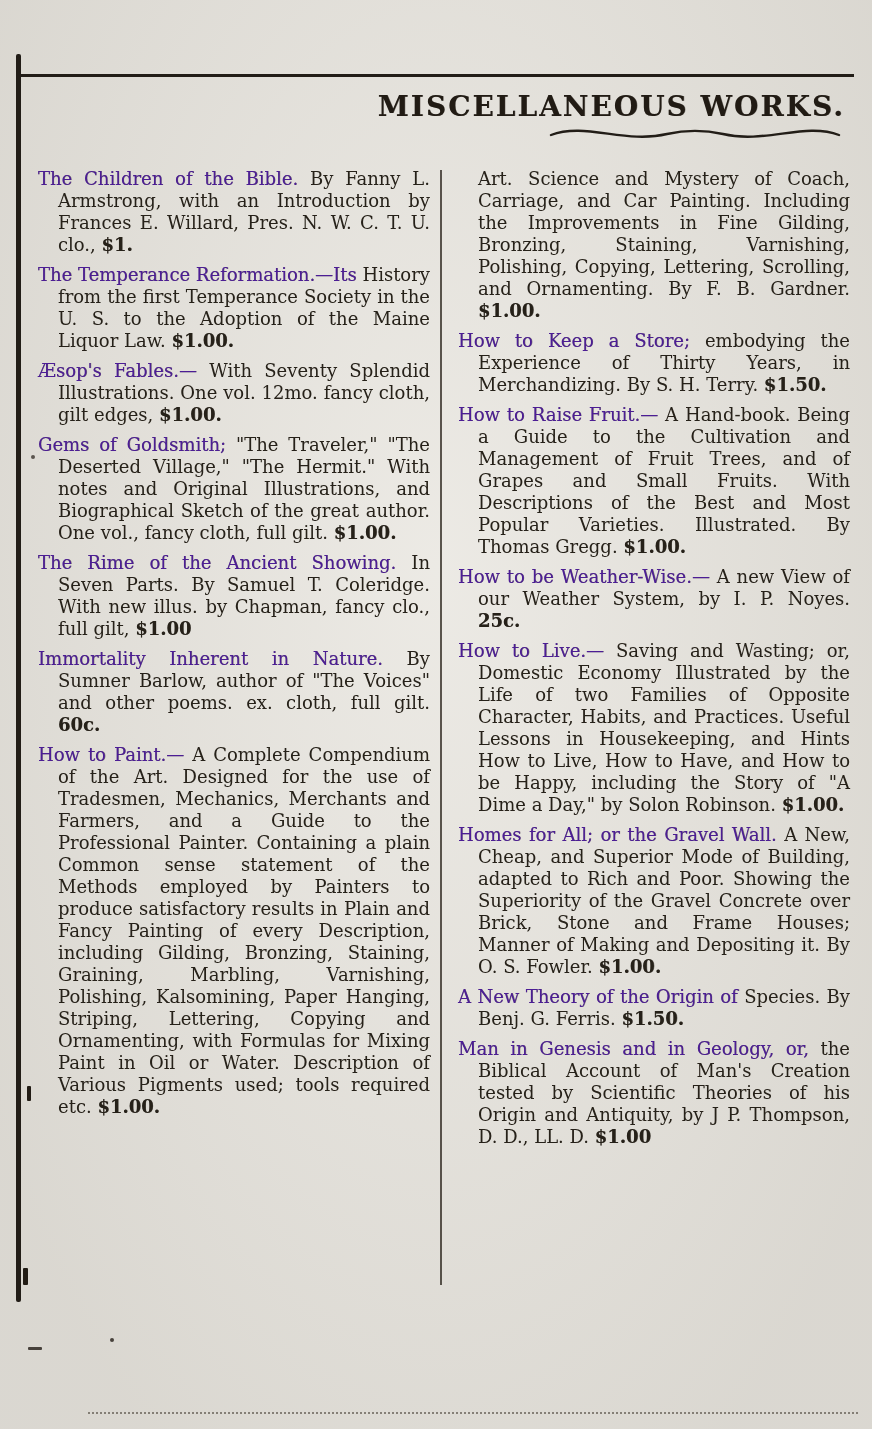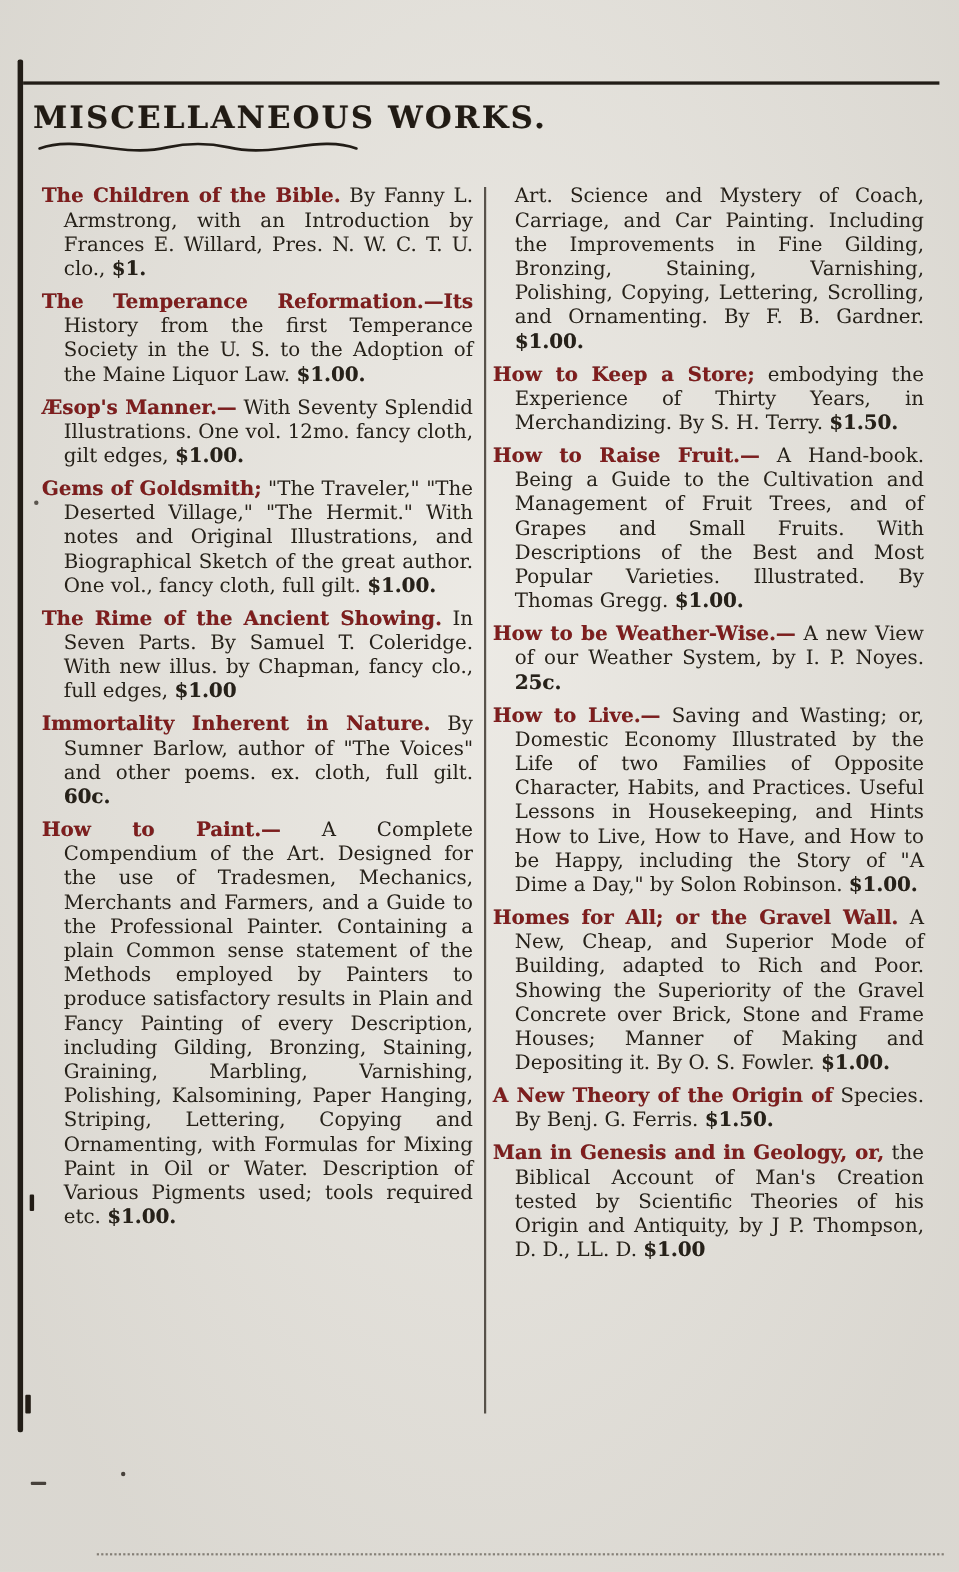--- a/index.html
+++ b/index.html
@@ -32,60 +32,60 @@
     left: 21px; top: 74px;
     width: 833px; height: 3px;
     background: #221d17;
   }
 
   
   .masthead {
     position: absolute;
     left: 30px; top: 90px;
     width: 815px;
-    text-align: left;
+    text-align: right;
   }
   .masthead h1 {
     font-size: 28px;
     font-weight: bold;
     letter-spacing: 2px;
     color: #211b14;
     text-shadow: 0.4px 0.4px 0 rgba(30,25,18,0.45);
   }
   .flourish { margin-top: 2px; }
 
   
   .col {
     position: absolute;
     top: 168px;
     width: 392px;
     font-size: 18px;
     line-height: 22px;
     text-align: justify;
   }
   .col-left  { left: 38px; }
-  .col-right { left: 448px; }
+  .col-right { left: 458px; }
 
   .col-divider {
     position: absolute;
     left: 440px; top: 170px;
     width: 2px; height: 1115px;
     background: rgba(40,33,25,0.75);
   }
 
   .entry {
     padding-left: 20px;
     text-indent: -20px;
     margin-bottom: 8px;
   }
   .entry.continuation { text-indent: 0; }
 
   .lead {
-    font-weight: bold;
-    color: #7f1d1d;
+    font-weight: normal;
+    color: #4c1d95;
     text-shadow: 0.3px 0 0 rgba(25,20,14,0.5);
   }
   .price {
     font-weight: bold;
     white-space: nowrap;
     text-shadow: 0.3px 0 0 rgba(25,20,14,0.5);
   }
 
   
   .ink-mark { position: absolute; background: #221c15; border-radius: 1px; }
@@ -118,26 +118,26 @@
 </div>
 
 <div class="col-divider"></div>
 
 <div class="col col-left">
 
   <p class="entry"><span class="lead">The Children of the Bible.</span> <span>By Fanny L. Armstrong, with an Introduction by Frances E. Willard, Pres. N. W. C. T. U. clo.,</span> <span class="price">$1.</span></p>
 
   <p class="entry"><span class="lead">The Temperance Reformation.—Its</span> <span>History from the first Temperance Society in the U. S. to the Adoption of the Maine Liquor Law.</span> <span class="price">$1.00.</span></p>
 
-  <p class="entry"><span class="lead">Æsop's Manner.—</span> <span>With Seventy Splendid Illustrations. One vol. 12mo. fancy cloth, gilt edges,</span> <span class="price">$1.00.</span></p>
+  <p class="entry"><span class="lead">Æsop's Fables.—</span> <span>With Seventy Splendid Illustrations. One vol. 12mo. fancy cloth, gilt edges,</span> <span class="price">$1.00.</span></p>
 
 
   <p class="entry"><span class="lead">Gems of Goldsmith;</span> <span>"The Traveler," "The Deserted Village," "The Hermit." With notes and Original Illustrations, and Biographical Sketch of the great author. One vol., fancy cloth, full gilt.</span> <span class="price">$1.00.</span></p>
 
-  <p class="entry"><span class="lead">The Rime of the Ancient Showing.</span> <span>In Seven Parts. By Samuel T. Coleridge. With new illus. by Chapman, fancy clo., full edges,</span> <span class="price">$1.00</span></p>
+  <p class="entry"><span class="lead">The Rime of the Ancient Showing.</span> <span>In Seven Parts. By Samuel T. Coleridge. With new illus. by Chapman, fancy clo., full gilt,</span> <span class="price">$1.00</span></p>
 
   <p class="entry"><span class="lead">Immortality Inherent in Nature.</span> <span>By Sumner Barlow, author of "The Voices" and other poems. ex. cloth, full gilt.</span> <span class="price">60c.</span></p>
 
   <p class="entry"><span class="lead">How to Paint.—</span> <span>A Complete Compendium of the Art. Designed for the use of Tradesmen, Mechanics, Merchants and Farmers, and a Guide to the Professional Painter. Containing a plain Common sense statement of the Methods employed by Painters to produce satisfactory results in Plain and Fancy Painting of every Description, including Gilding, Bronzing, Staining, Graining, Marbling, Varnishing, Polishing, Kalsomining, Paper Hanging, Striping, Lettering, Copying and Ornamenting, with Formulas for Mixing Paint in Oil or Water. Description of Various Pigments used; tools required etc.</span> <span class="price">$1.00.</span></p>
 
 
 </div>
 
 <div class="col col-right">
 

